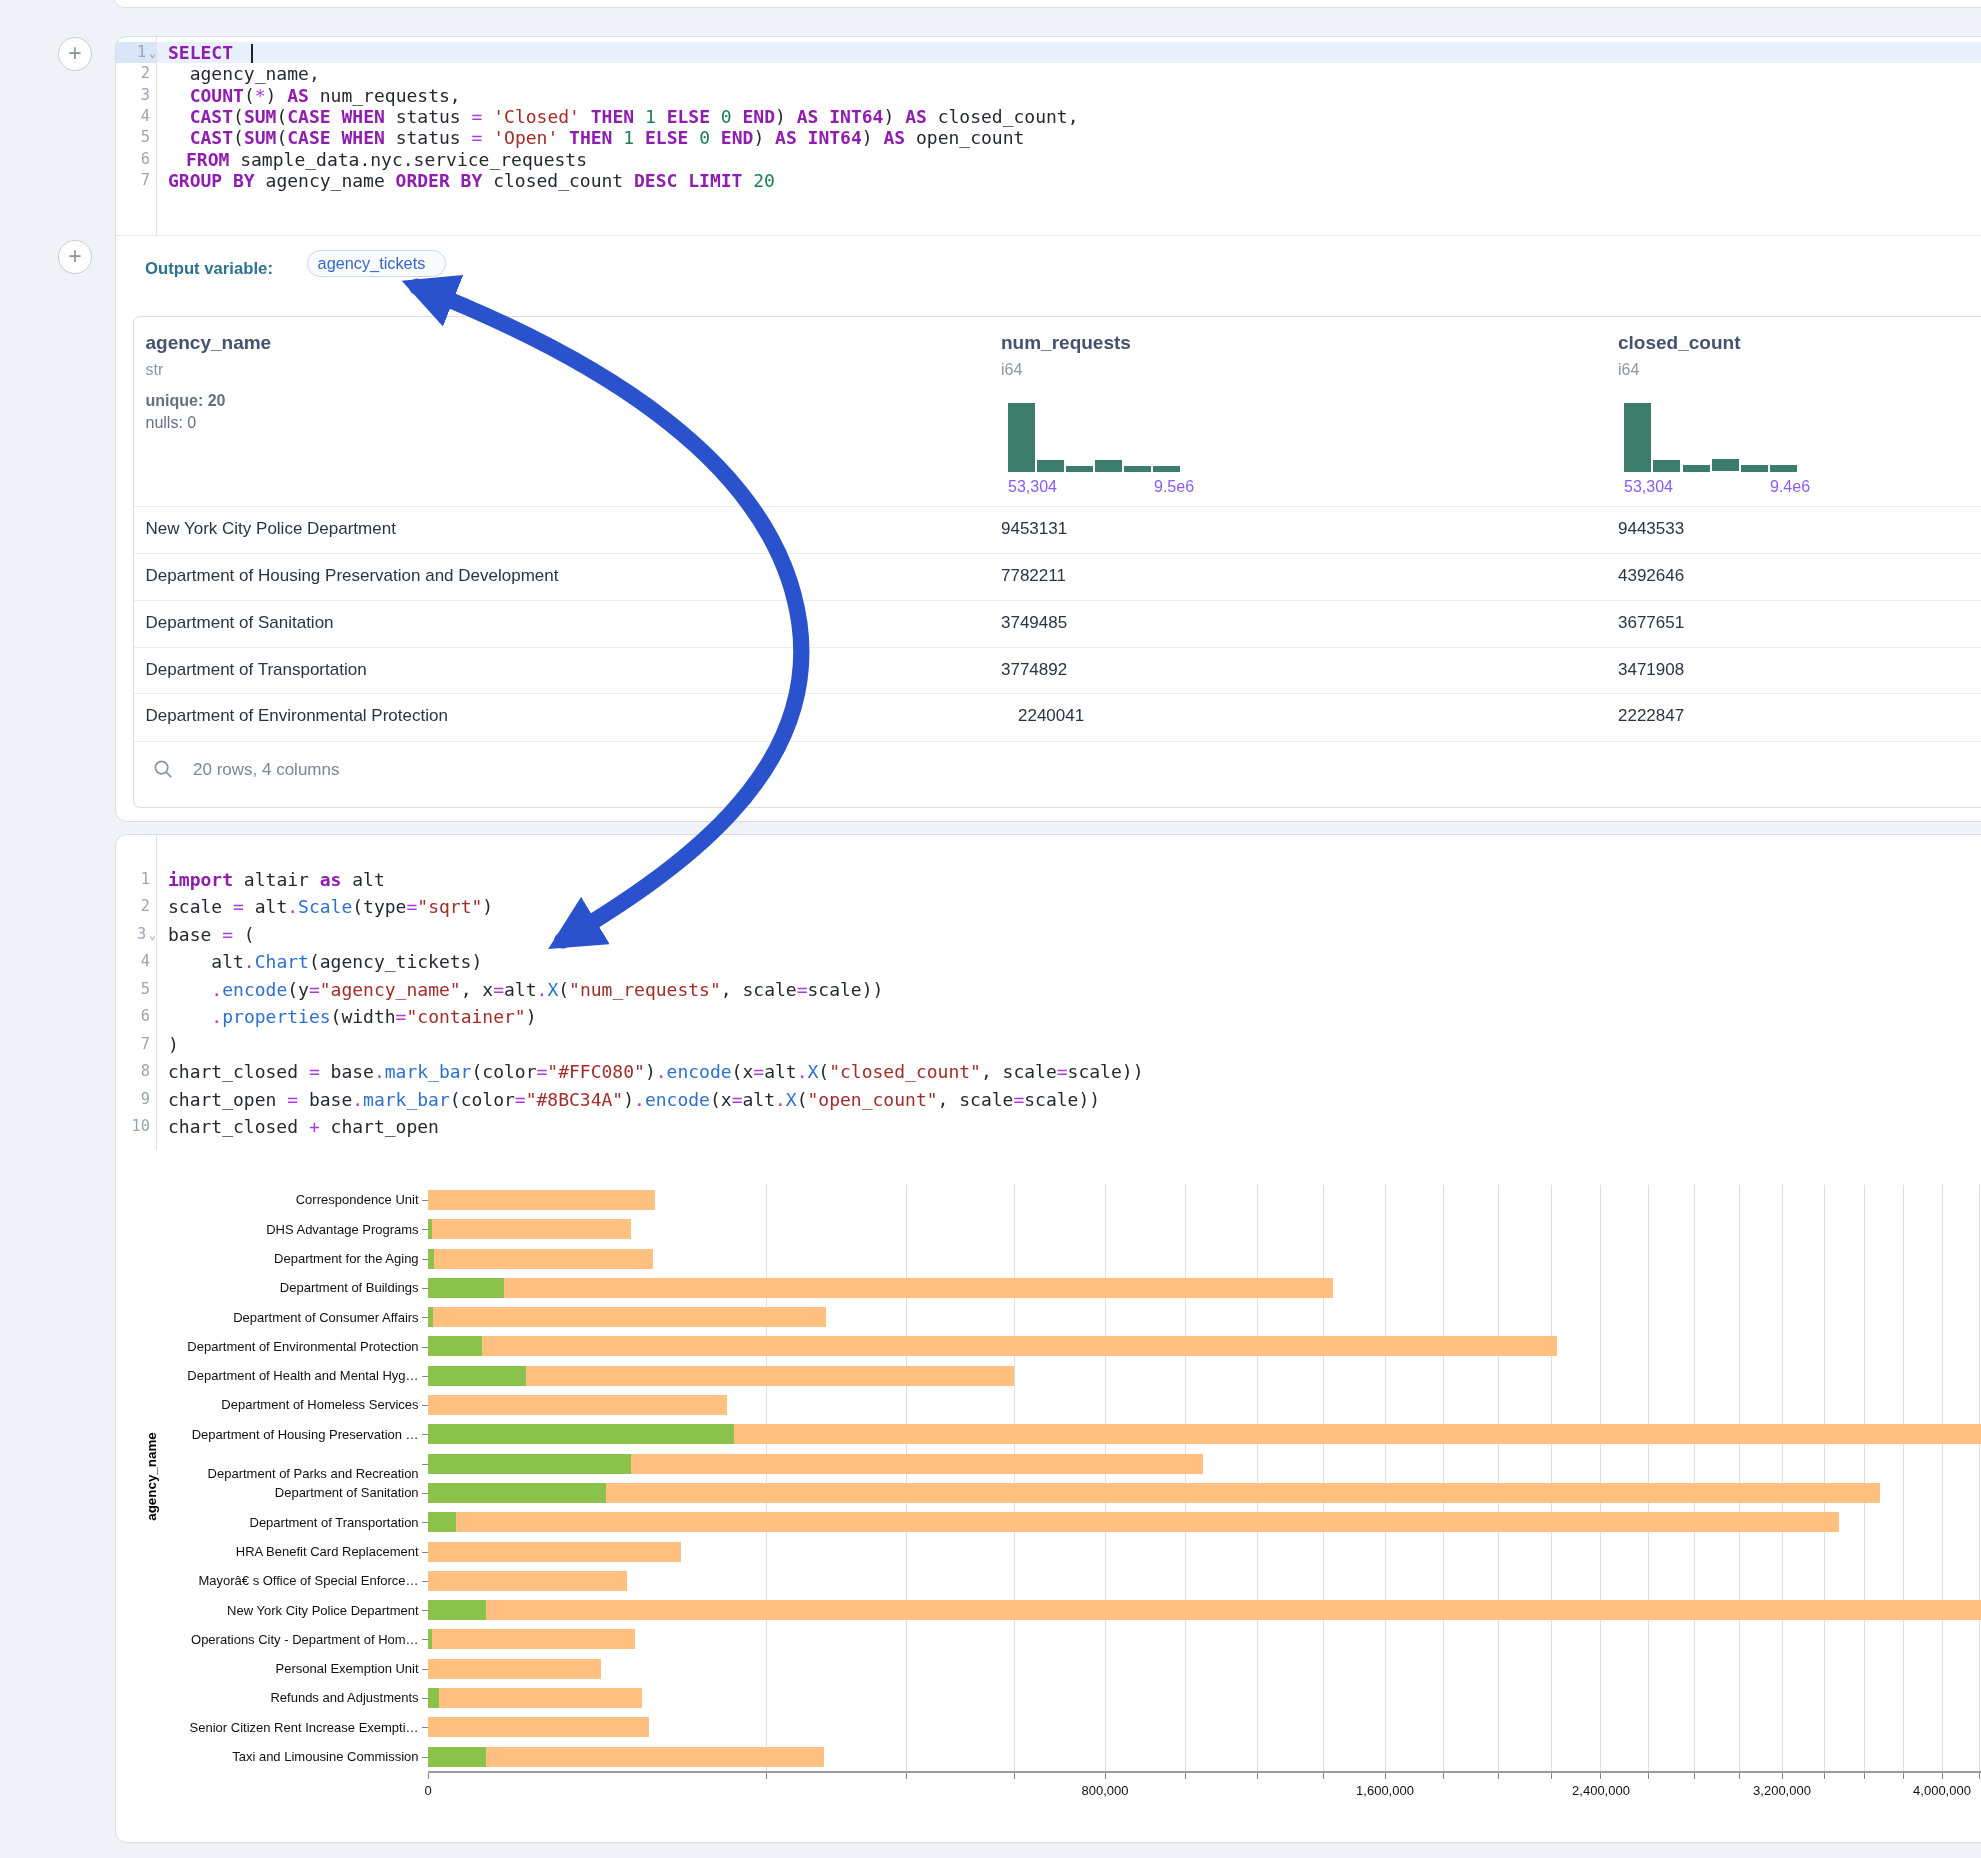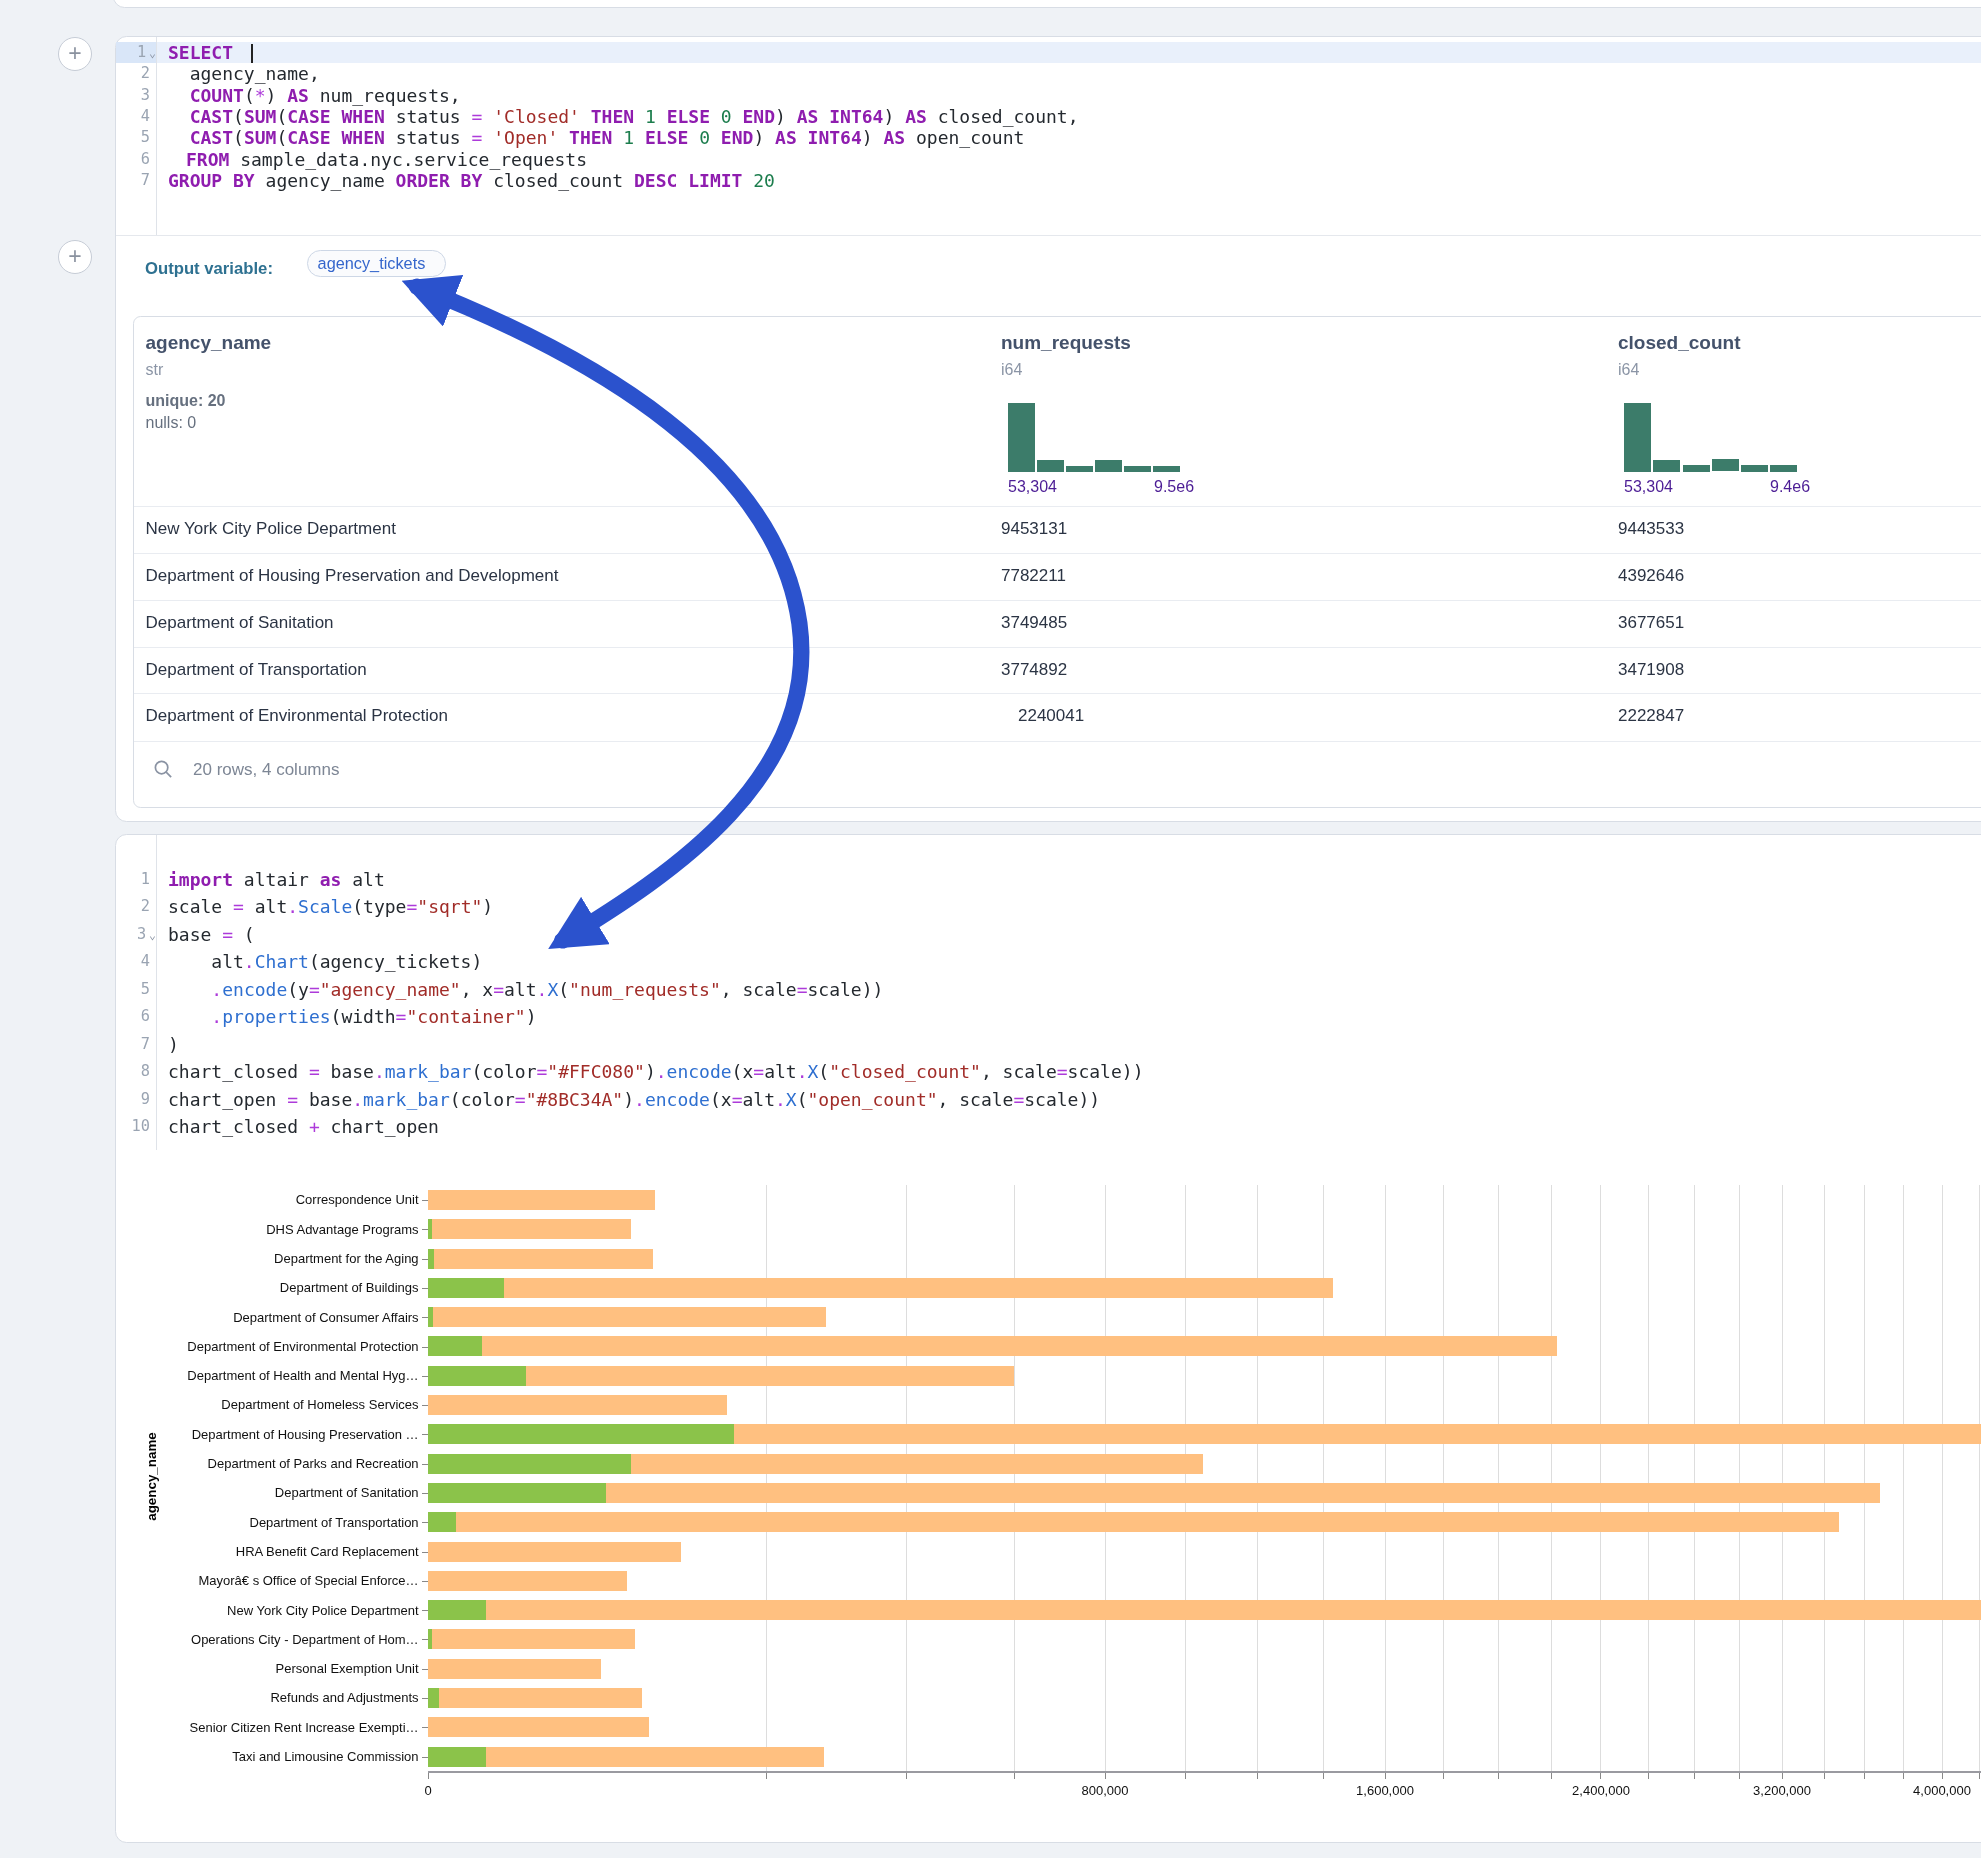--- a/index.html
+++ b/index.html
@@ -29,21 +29,21 @@
   .outvar-row { position:absolute; border-top:1px solid #e5e8ed; }
   .outvar-label { position:absolute; color:#2e7191; font-weight:700; font-size:16.7px; }
   .outvar-chip { position:absolute; border:1px solid #cdd7e6; background:#fafbfd; border-radius:13.4px;
     color:#3566cc; font-size:16.3px; padding:2.9px 9.6px; white-space:nowrap; overflow:hidden; }
 
   
   .col-name { position:absolute; font-size:19px; font-weight:700; color:#44526b; }
   .col-type { position:absolute; font-size:16px; color:#8b95a6; }
   .col-stat { position:absolute; font-size:16px; color:#66707f; }
   .hist-bar { position:absolute; background:#3c7c6a; }
-  .hist-label { position:absolute; font-size:16px; color:#4c1d95; }
+  .hist-label { position:absolute; font-size:16px; color:#8b5cf6; }
   .t-divider { position:absolute; height:1px; background:#e9ecf1; }
   .t-row { position:absolute; left:0; width:100%; }
   .t-cell { position:absolute; font-size:17px; color:#2b3444; white-space:nowrap; top:13.4px; }
   .t-footer-text { position:absolute; font-size:17px; color:#7d8695; }
 
   
   .grid-v { position:absolute; width:1px; background:#ddd; }
   .bar { position:absolute; }
   .ylab { position:absolute; font-size:13px; color:#111; text-align:right; white-space:nowrap; }
   .ytick { position:absolute; height:1px; width:5.7px; background:#888; }
@@ -235,21 +235,21 @@
         <div class="bar" title="Department of Homeless Services" style="left: 312px; top: 245px; width: 299px; height: 20px; background: rgb(255, 192, 128);"></div>
         <div class="ytick" style="left: 306px; top: 255px;"></div>
         <div class="ylab" style="left: 9.6px; top: 247px; width: 293px;">Department of Homeless Services</div>
         <div class="bar" title="Department of Housing Preservation …" style="left: 312px; top: 274px; width: 1588px; height: 20px; background: rgb(255, 192, 128);"></div>
         <div class="bar" style="left: 312px; top: 274px; width: 306px; height: 20px; background: rgb(139, 195, 74);"></div>
         <div class="ytick" style="left: 306px; top: 284px;"></div>
         <div class="ylab" style="left: 9.6px; top: 277px; width: 293px;">Department of Housing Preservation …</div>
         <div class="bar" title="Department of Parks and Recreation" style="left: 312px; top: 304px; width: 775px; height: 20px; background: rgb(255, 192, 128);"></div>
         <div class="bar" style="left: 312px; top: 304px; width: 203px; height: 20px; background: rgb(139, 195, 74);"></div>
         <div class="ytick" style="left: 306px; top: 314px;"></div>
-        <div class="ylab" style="left: 9.6px; top: 306px; width: 293px;">Department of Parks and Recreation</div>
+        <div class="ylab" style="left: 9.6px; top: 316px; width: 293px;">Department of Parks and Recreation</div>
         <div class="bar" title="Department of Sanitation" style="left: 312px; top: 333px; width: 1452px; height: 20px; background: rgb(255, 192, 128);"></div>
         <div class="bar" style="left: 312px; top: 333px; width: 178px; height: 20px; background: rgb(139, 195, 74);"></div>
         <div class="ytick" style="left: 306px; top: 343px;"></div>
         <div class="ylab" style="left: 9.6px; top: 335px; width: 293px;">Department of Sanitation</div>
         <div class="bar" title="Department of Transportation" style="left: 312px; top: 362px; width: 1411px; height: 20px; background: rgb(255, 192, 128);"></div>
         <div class="bar" style="left: 312px; top: 362px; width: 28px; height: 20px; background: rgb(139, 195, 74);"></div>
         <div class="ytick" style="left: 306px; top: 372px;"></div>
         <div class="ylab" style="left: 9.6px; top: 365px; width: 293px;">Department of Transportation</div>
         <div class="bar" title="HRA Benefit Card Replacement" style="left: 312px; top: 392px; width: 253px; height: 20px; background: rgb(255, 192, 128);"></div>
         <div class="ytick" style="left: 306px; top: 402px;"></div>

